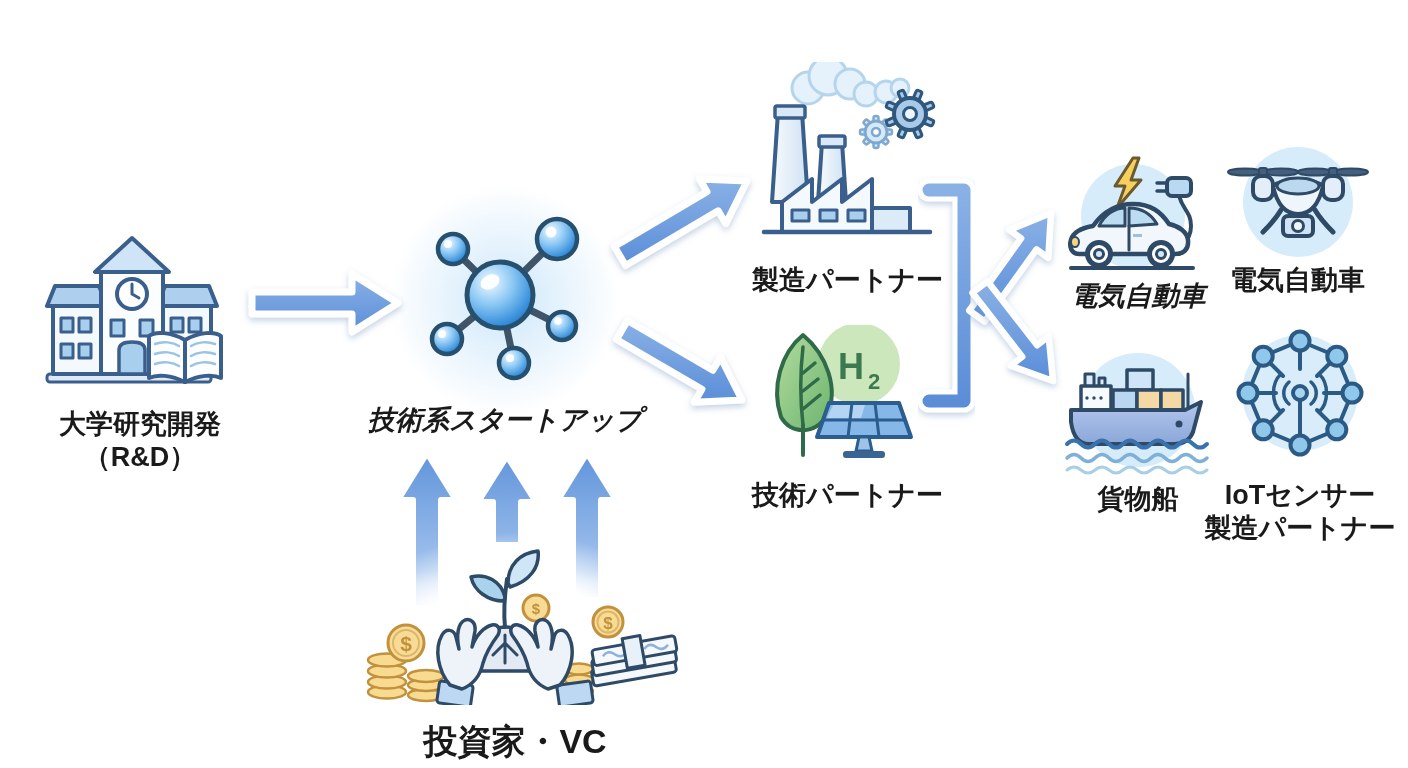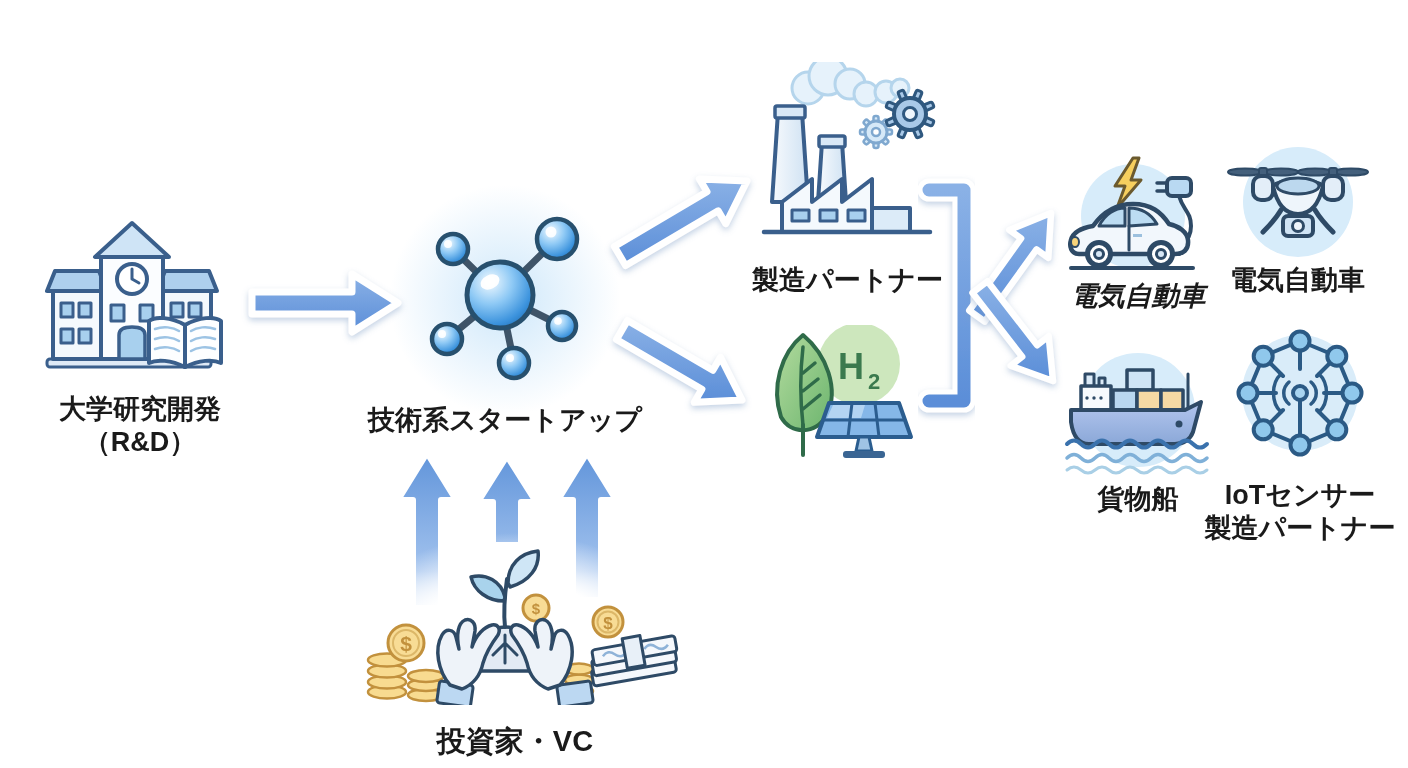--- a/index.html
+++ b/index.html
@@ -6,21 +6,21 @@
   .canvas{position:relative;width:1408px;height:768px;background:#ffffff;overflow:hidden;
           font-family:"Liberation Sans","DejaVu Sans",sans-serif;}
   .layer{position:absolute;left:0;top:0;}
   .glow{position:absolute;left:385px;top:180px;width:240px;height:240px;pointer-events:none;
         background:radial-gradient(circle,rgba(203,230,250,.95) 0%,rgba(203,230,250,0) 68%);}
   .blob{position:absolute;left:345px;top:533px;width:340px;height:225px;pointer-events:none;
         background:radial-gradient(closest-side,#ffffff 0%,#ffffff 58%,rgba(255,255,255,0) 100%);}
   .node{position:absolute;display:flex;flex-direction:column;align-items:center;}
   .node svg{display:block;}
   .lbl{font-weight:700;font-size:27px;line-height:33px;color:#1a1a1a;text-align:center;white-space:nowrap;}
-  .lbl.big{font-size:29px;}
+  .lbl.big{font-size:34px;}
   .mt20{margin-top:20px;} .mt4{margin-top:4px;} .mt2{margin-top:20px;}
 </style>
 </head>
 <body>
 
 <div class="canvas">
 
   <div class="glow"></div>
 
   <svg class="layer" width="1408" height="768" viewBox="0 0 1408 768">
@@ -54,21 +54,21 @@
 
     <path filter="url(#soft)" d="M987.5,281.2 L1037.2,345.2 L1048.7,336.3 L1053,381 L1010.7,365.7 L1022.2,356.8 L972.5,292.8 Z" fill="url(#gArr)" stroke="#ffffff" stroke-width="6.5" stroke-linejoin="round"></path>
 
     <path d="M413,608 L413,500 L398,500 L427,453 L456,500 L441,500 L441,608 Z" fill="url(#gUp)" stroke="#ffffff" stroke-width="6" stroke-linejoin="round"></path>
     <path d="M493,545 L493,502 L478,502 L507,456 L536,502 L521,502 L521,545 Z" fill="url(#gUp)" stroke="#ffffff" stroke-width="6" stroke-linejoin="round"></path>
     <path d="M573,600 L573,500 L558,500 L587,453 L616,500 L601,500 L601,600 Z" fill="url(#gUp)" stroke="#ffffff" stroke-width="6" stroke-linejoin="round"></path>
   </svg>
 
   <div class="blob"></div>
 
-  <div class="node" style="left:20px;top:213px;width:240px;">
+  <div class="node" style="left:20px;top:228px;width:240px;">
     <svg width="190" height="160" viewBox="0 0 190 160">
       <g stroke="#3a5f8c" stroke-linejoin="round" stroke-linecap="round">
         <rect x="2" y="146" width="164" height="8" rx="3" fill="#dfeaf6" stroke-width="3"></rect>
 
         <rect x="8" y="78" width="48" height="68" fill="#f4f9fd" stroke-width="4"></rect>
         <polygon points="2,78 62,78 54,58 10,58" fill="#aed0ee" stroke-width="4"></polygon>
         <rect x="16" y="90" width="12" height="14" fill="#a8d0ee" stroke-width="3"></rect>
         <rect x="34" y="90" width="12" height="14" fill="#a8d0ee" stroke-width="3"></rect>
         <rect x="16" y="116" width="12" height="14" fill="#a8d0ee" stroke-width="3"></rect>
         <rect x="34" y="116" width="12" height="14" fill="#a8d0ee" stroke-width="3"></rect>
@@ -101,21 +101,21 @@
               <path d="M146,128 C152,124 162,123 170,126"></path>
               <path d="M146,138 C152,134 162,133 170,136"></path>
           </g>
         </g>
       </g>
     </svg>
     <div class="lbl mt20">大学研究開発</div>
     <div class="lbl">（R&amp;D）</div>
   </div>
 
-  <div class="node" style="left:355px;top:212px;width:300px;">
+  <div class="node" style="left:355px;top:212px;width:300px;font-style:italic;">
     <svg width="170" height="172" viewBox="0 0 170 172">
       <defs>
         <radialGradient id="gBall" cx="35%" cy="30%" r="75%">
           <stop offset="0" stop-color="#f2faff"></stop>
             <stop offset="0.45" stop-color="#8ec9f5"></stop>
           <stop offset="0.85" stop-color="#3c93dd"></stop>
             <stop offset="1" stop-color="#2a7cc4"></stop>
         </radialGradient>
       </defs>
       <g stroke="#3f5468" stroke-width="7" stroke-linecap="round">
@@ -226,20 +226,21 @@
         <line x1="40" y1="100" x2="40" y2="130" stroke="#2f6b49" stroke-width="4" stroke-linecap="round"></line>
       </g>
       <g stroke="#2b5d8f" stroke-linejoin="round">
         <path d="M66,78 L136,78 L148,112 L54,112 Z" fill="#85b7e8" stroke-width="4"></path>
         <polygon points="70,80 102,80 98,93 64,93" fill="#b3d4f2" stroke="none"></polygon>
         <path d="M89,78 L85,112 M112,78 L116,112 M60,95 L142,95" fill="none" stroke-width="3"></path>
         <polygon points="96,112 106,112 109,126 93,126" fill="#9fc3e4" stroke-width="3"></polygon>
         <rect x="80" y="126" width="42" height="7" rx="3" fill="#3a6593" stroke="none"></rect>
       </g>
     </svg>
+    <div class="lbl mt4">技術パートナー</div>
   </div>
 
   <div class="node" style="left:1058px;top:156px;width:160px;font-style:italic;">
     <svg width="150" height="124" viewBox="0 0 150 124">
       <circle cx="70" cy="60" r="52" fill="#d7ecfa"></circle>
       <path d="M70,2 L52,30 L62,30 L54,52 L78,24 L68,24 L76,2 Z" fill="#f6cf5e" stroke="#6b5a2e" stroke-width="3" stroke-linejoin="round"></path>
       <g stroke="#2e4a66" stroke-linecap="round">
         <path d="M116,40 C120,54 128,56 128,70 C128,86 116,88 116,98" fill="none" stroke-width="4"></path>
         <rect x="104" y="22" width="24" height="18" rx="5" fill="#b9d9f2" stroke-width="4"></rect>
         <line x1="104" y1="27" x2="94" y2="27" stroke-width="3.5"></line>

